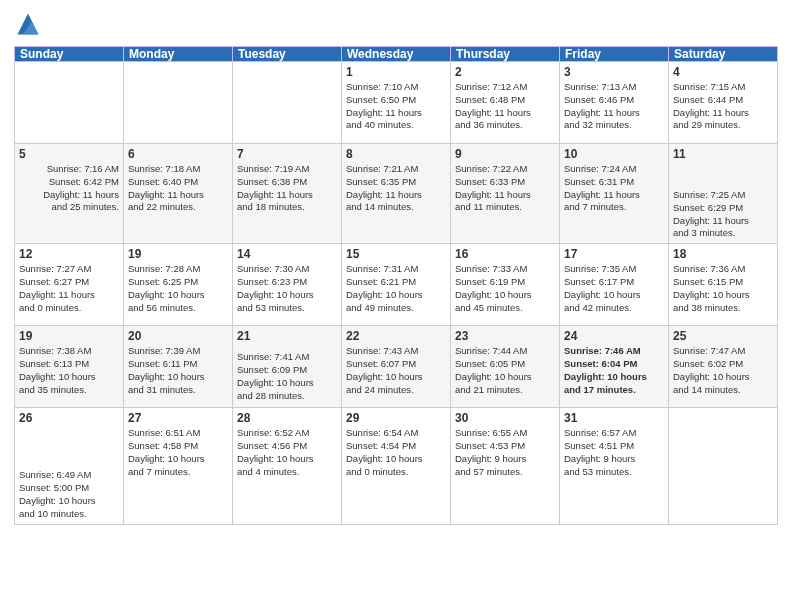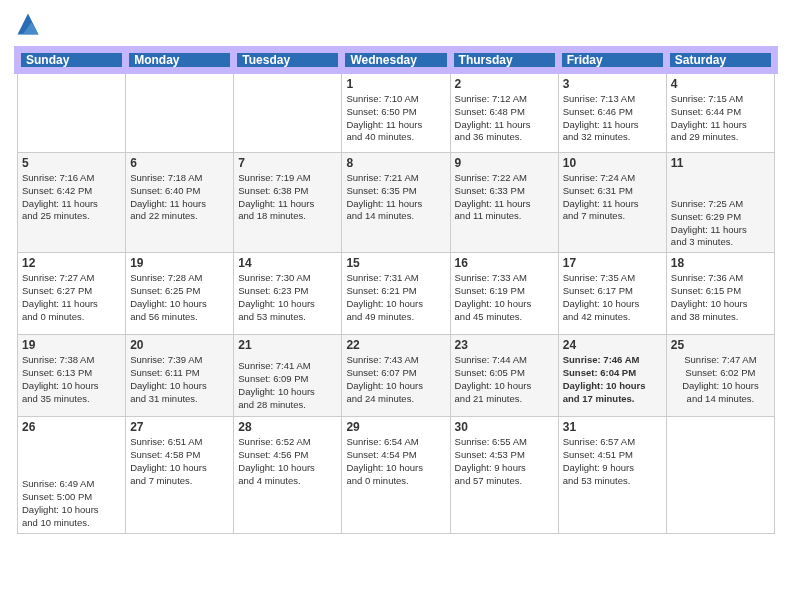--- a/index.html
+++ b/index.html
@@ -64,21 +64,21 @@
       border-collapse: collapse;
       table-layout: fixed;
     }
     .calendar th {
       background: #2a6db5;
       color: #fff;
       font-size: 12px;
       font-weight: bold;
       text-align: left;
       padding: 0 5px;
-      border: 7px solid #c4b5fd;
+      border: 1px solid #c4b5fd;
     }
     .calendar td {
       border: 1px solid #ccc;
       vertical-align: top;
       padding: 3px 4px;
       height: 82px;
       background: #fff;
     }
     .calendar tr:nth-child(even) td {
       background: #f5f5f5;
@@ -161,21 +161,21 @@
             <div class="day-num">4</div>
             <div class="day-info" style="white-space: pre-line;">Sunrise: 7:15 AM
 Sunset: 6:44 PM
 Daylight: 11 hours
 and 29 minutes.</div>
           </td>
         </tr>
         <tr>
           <td style="background: rgb(245, 245, 245);">
             <div class="day-num">5</div>
-            <div class="day-info" style="white-space: pre-line;">Sunrise: 7:16 AM
+            <div class="day-info" style="white-space: pre-line; text-align: right;">Sunrise: 7:16 AM
 Sunset: 6:42 PM
 Daylight: 11 hours
 and 25 minutes.</div>
           </td>
           <td style="background: rgb(245, 245, 245);">
             <div class="day-num">6</div>
             <div class="day-info" style="white-space: pre-line;">Sunrise: 7:18 AM
 Sunset: 6:40 PM
 Daylight: 11 hours
 and 22 minutes.</div>
@@ -305,21 +305,21 @@
           </td>
           <td style="background: rgb(245, 245, 245);">
             <div class="day-num">24</div>
             <div class="day-info" style="white-space: pre-line; font-weight: bold;">Sunrise: 7:46 AM
 Sunset: 6:04 PM
 Daylight: 10 hours
 and 17 minutes.</div>
           </td>
           <td style="background: rgb(245, 245, 245);">
             <div class="day-num">25</div>
-            <div class="day-info" style="white-space: pre-line; text-align: center;">Sunrise: 7:47 AM
+            <div class="day-info" style="white-space: pre-line;">Sunrise: 7:47 AM
 Sunset: 6:02 PM
 Daylight: 10 hours
 and 14 minutes.</div>
           </td>
         </tr>
         <tr>
           <td>
             <div class="day-num">26</div>
             <div class="day-info" style="white-space: pre-line; margin-top: 44px;">Sunrise: 6:49 AM
 Sunset: 5:00 PM

